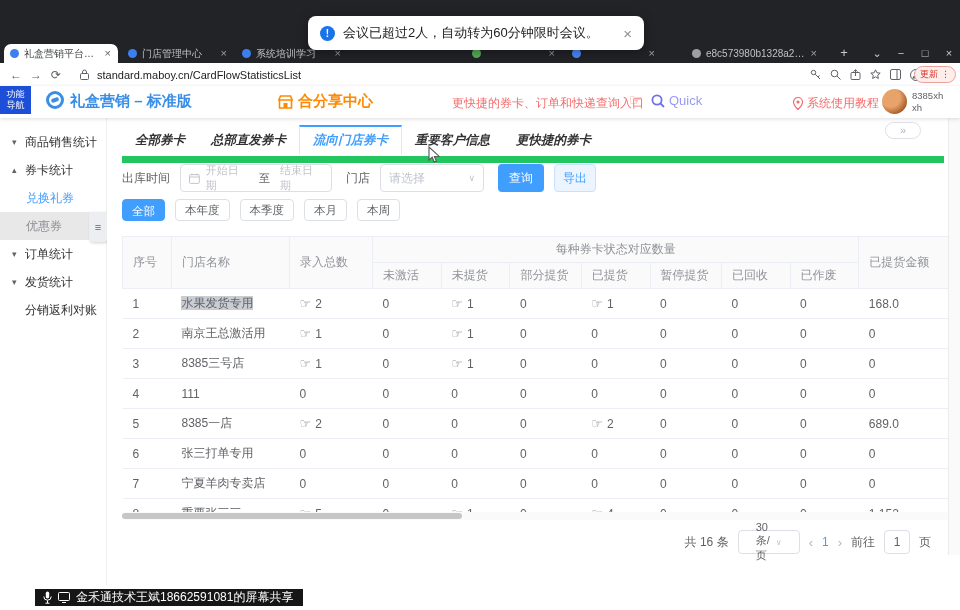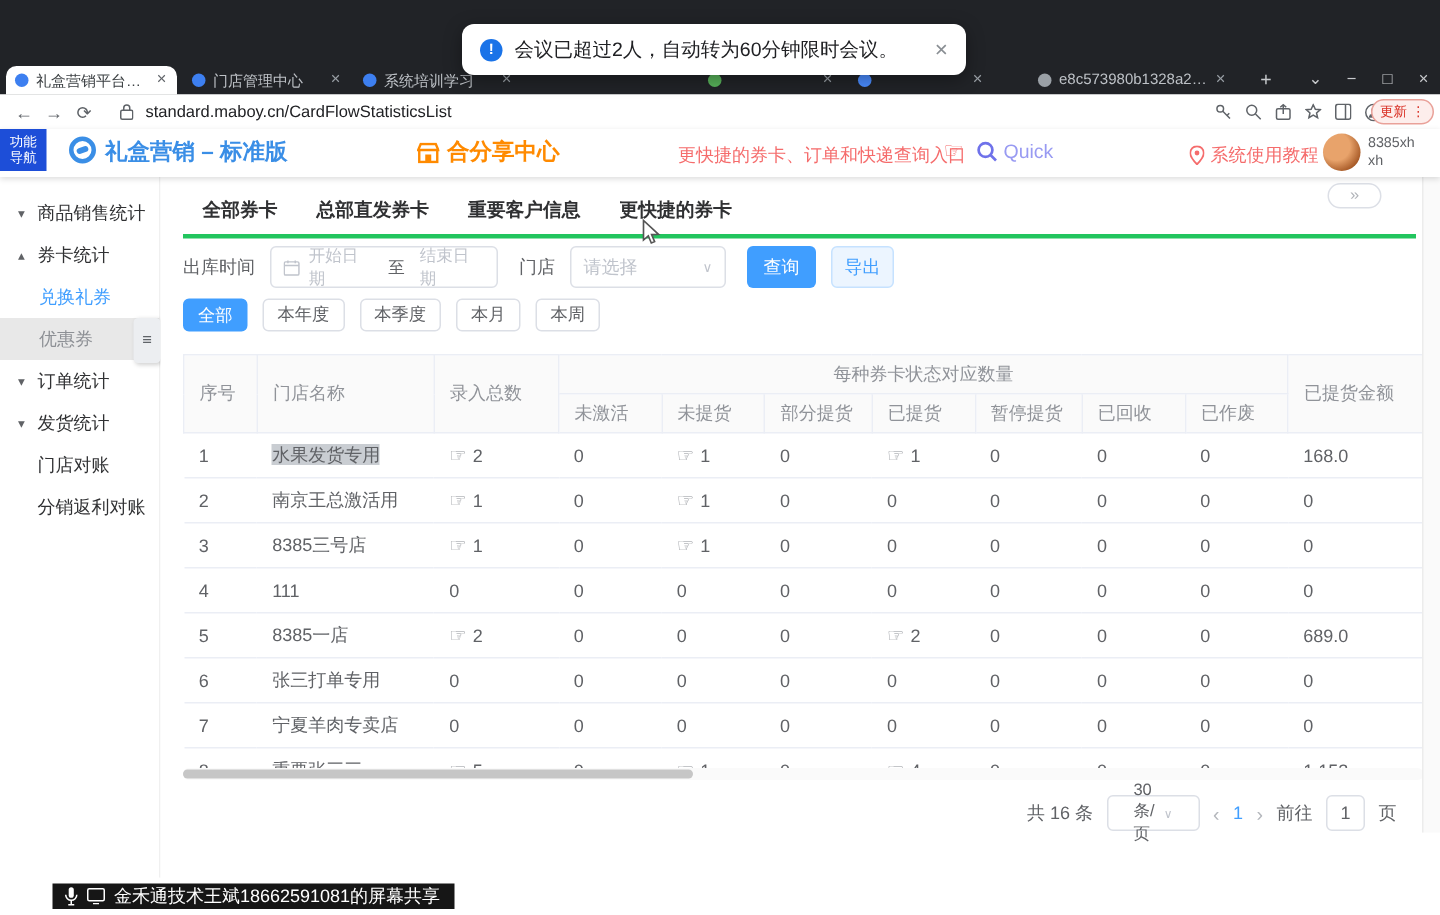--- a/index.html
+++ b/index.html
@@ -63,21 +63,21 @@
   .sb-item.child{padding-left:26px;}
   .sb-item.child.active{color:#409eff;}
   .sb-item.child.hover{background:#e8e8e8;color:#8d9095;}
   .sb-handle{position:absolute;left:89px;top:212px;width:18px;height:30px;background:#eceef1;border-radius:3px;
     box-shadow:1px 1px 3px rgba(0,0,0,.18);color:#5f6368;font-size:11px;text-align:center;line-height:30px;}
 
   
   .main{position:absolute;top:118px;left:107px;width:842px;height:467px;background:#fff;}
   .vstrip{position:absolute;top:118px;right:0;width:11px;height:437px;background:#fafafa;border-left:1px solid #ececec;}
 
-  .ctabs{position:absolute;left:15px;top:7px;width:822px;height:31px;border-bottom:3px solid #22c55e;display:flex;}
+  .ctabs{position:absolute;left:15px;top:7px;width:822px;height:31px;border-bottom:7px solid #22c55e;display:flex;font-style:italic;}
   .ctab{height:30px;line-height:30px;padding:0 13px;font-size:12.5px;font-weight:bold;color:#303133;box-sizing:border-box;}
   .ctab.active{color:#409eff;border:1px solid #e3e7ee;border-top:2px solid #409eff;border-bottom:1px solid #fff;
     margin-bottom:-1px;line-height:27px;background:#fff;}
   .expand-pill{position:absolute;right:28px;top:4px;width:34px;height:15px;border:1px solid #dcdfe6;border-radius:9px;
     background:#fff;color:#b0b3b8;font-size:11px;line-height:15px;text-align:center;}
 
   .filterrow{position:absolute;left:15px;top:46px;height:28px;display:flex;align-items:center;}
   .f-label{font-size:12px;color:#606266;margin-right:10px;}
   .dateinput{width:152px;height:28px;border:1px solid #dcdfe6;border-radius:4px;box-sizing:border-box;
     display:flex;align-items:center;font-size:11px;color:#c0c4cc;padding:0 8px;gap:6px;}
@@ -289,34 +289,31 @@
         <div class="sb-item">
           <span class="arr">▾</span>
           <span>订单统计</span>
         </div>
         <div class="sb-item">
           <span class="arr">▾</span>
           <span>发货统计</span>
         </div>
         <div class="sb-item">
           <span class="arr"></span>
-          <span>门店对账</span>
-        </div>
-        <div class="sb-item">
-          <span class="arr"></span>
           <span>分销返利对账</span>
         </div>
       </div>
   </div>
   <div class="sb-handle">≡</div>
 
   <div class="main">
     <div class="ctabs">
         <div class="ctab">全部券卡</div>
         <div class="ctab">总部直发券卡</div>
+        <div class="ctab active">流向门店券卡</div>
         <div class="ctab">重要客户信息</div>
         <div class="ctab">更快捷的券卡</div>
       </div>
     <div class="expand-pill">»</div>
 
     <div class="filterrow">
       <span class="f-label">出库时间</span>
       <div class="dateinput" style="margin-right:14px">
         <svg width="11" height="11" viewBox="0 0 11 11">
             <rect x="0.5" y="1.5" width="10" height="9" rx="1" fill="none" stroke="#c0c4cc"></rect>

